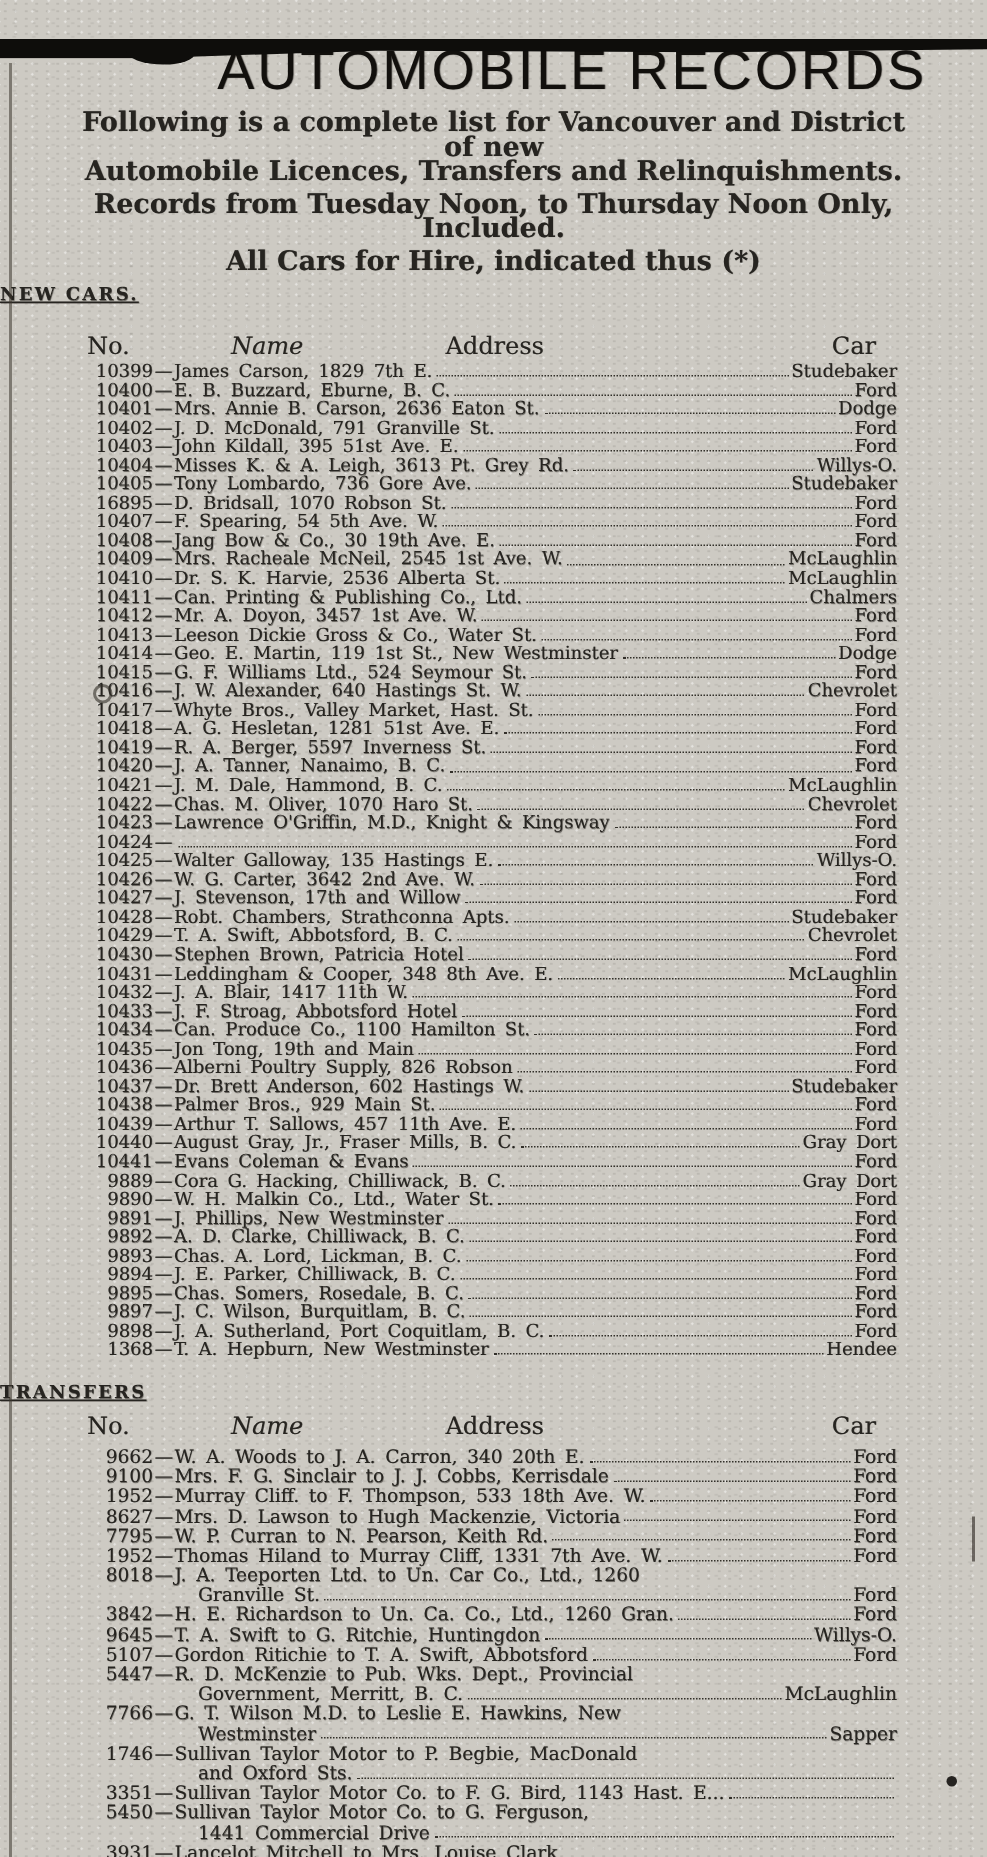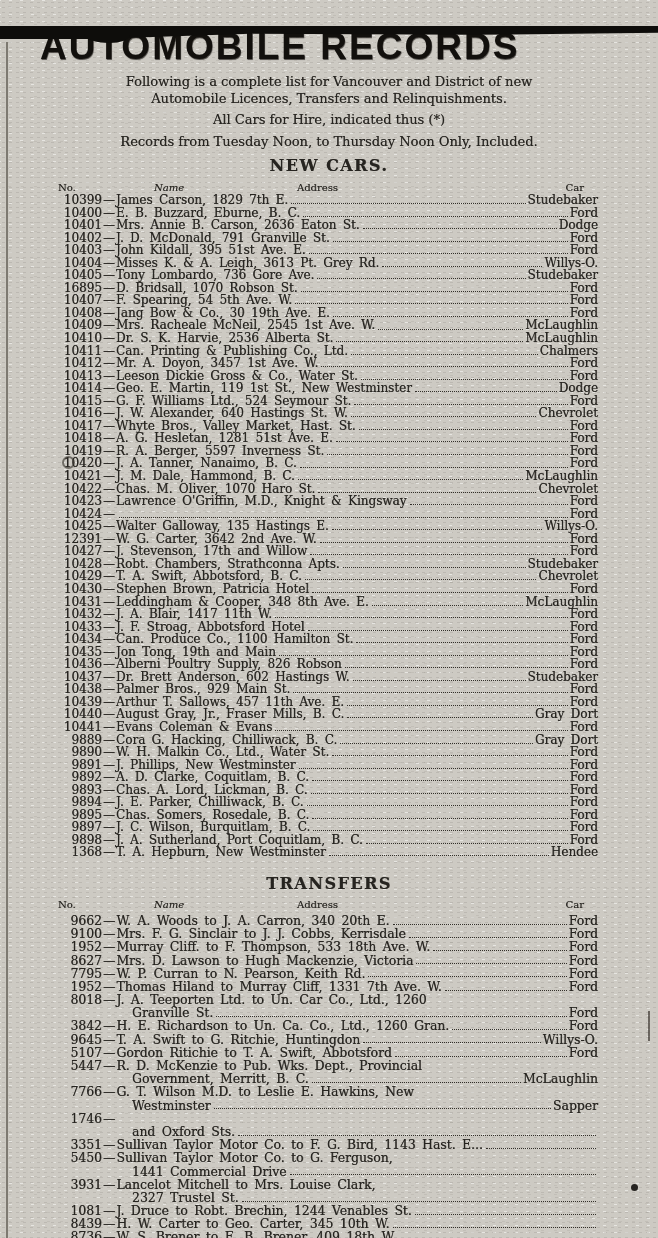--- a/index.html
+++ b/index.html
@@ -19,32 +19,32 @@
   .topbar{position:absolute;top:0;left:0;width:658px;height:13px;background:#0e0d0b;
     clip-path:polygon(0 0,100% 0,100% 52%,72% 68%,38% 60%,14% 100%,0 100%);}
   .topblob{position:absolute;top:0;left:84px;width:46px;height:17px;background:#0e0d0b;border-radius:0 0 45% 55%;}
   .leftrule{position:absolute;top:16px;left:6px;bottom:0;width:2px;background:rgba(60,54,46,0.55);}
   .rightmark{position:absolute;right:8px;top:985px;width:2px;height:30px;background:rgba(50,45,40,0.65);}
   .speck{position:absolute;background:#2a2username620;border-radius:50%;}
   .speck1{left:62px;top:430px;width:9px;height:9px;border:2px solid rgba(50,46,40,.6);background:transparent;border-radius:50%;}
   .speck2{right:20px;top:1158px;width:7px;height:7px;background:rgba(20,18,16,.9);border-radius:50%;}
 
   .headline{
-    margin:26px 40px 6px;text-align:left;
+    margin:26px 40px 6px;text-align:right;
     font-family:"Liberation Sans","DejaVu Sans",sans-serif;
-    font-weight:700;font-size:37px;letter-spacing:2px;color:#12100d;
+    font-weight:400;font-size:37px;letter-spacing:2px;color:#12100d;
     text-shadow:0.5px 0.5px 0.7px rgba(18,16,13,0.65);
     white-space:nowrap;
   }
-  .intro{margin:4px 54px 0;text-align:center;font-weight:normal;font-size:13px;line-height:16.5px;
+  .intro{margin:4px 54px 0;text-align:center;font-weight:bold;font-size:18px;line-height:16.5px;
     text-shadow:0.3px 0.3px 0.5px rgba(35,31,26,0.55);}
   .intro .gap{margin-top:5px;}
-  .section-head{margin-top:6px;text-align:center;font-weight:bold;font-size:16px;letter-spacing:1.5px;
-    text-shadow:0.4px 0.4px 0.5px rgba(35,31,26,0.6);}
-  .colhead{display:flex;font-size:10px;margin:7px 60px 1px 58px;
+  .section-head{margin-top:6px;text-align:left;font-weight:bold;font-size:12px;letter-spacing:1.5px;
+    text-shadow:0.4px 0.4px 0.5px rgba(35,31,26,0.6);text-decoration:underline;}
+  .colhead{display:flex;font-size:16px;margin:18px 60px 1px 58px;
     text-shadow:0.3px 0.3px 0.4px rgba(35,31,26,0.5);}
   .colhead .c-no{width:96px;}
   .colhead .c-name{width:143px;font-style:italic;}
   .colhead .c-addr{flex:1;}
   .colhead .c-car{margin-right:14px;}
 
   .rows{margin:1px 60px 0 52px;}
   .row{}
   .line{display:flex;align-items:flex-end;font-size:12px;line-height:12.55px;height:12.55px;
     white-space:nowrap;word-spacing:2.5px;
@@ -67,22 +67,22 @@
   <div class="leftrule"></div>
   <div class="rightmark"></div>
   <div class="speck speck1"></div>
   <div class="speck speck2"></div>
 
   <div class="headline">AUTOMOBILE RECORDS</div>
 
   <div class="intro">
     <div>Following is a complete list for Vancouver and District of new</div>
     <div>Automobile Licences, Transfers and Relinquishments.</div>
+    <div class="gap">Records from Tuesday Noon, to Thursday Noon Only, Included.</div>
     <div class="gap">All Cars for Hire, indicated thus (*)</div>
-    <div class="gap">Records from Tuesday Noon, to Thursday Noon Only, Included.</div>
   </div>
 
   <div class="section-head">NEW CARS.</div>
 
   <div class="colhead">
     <span class="c-no">No.</span>
     <span class="c-name">Name</span>
     <span class="c-addr">Address</span>
     <span class="c-car">Car</span>
   </div>
@@ -325,21 +325,21 @@
         <div class="line">
           <span class="no">10425</span>
           <span class="dash">—</span>
           <span class="txt">Walter Galloway, 135 Hastings E.</span>
           <span class="leader"></span>
           <span class="car">Willys-O.</span>
         </div>
       </div>
       <div class="row">
         <div class="line">
-          <span class="no">12391</span>
+          <span class="no">10426</span>
           <span class="dash">—</span>
           <span class="txt">W. G. Carter, 3642 2nd Ave. W.</span>
           <span class="leader"></span>
           <span class="car">Ford</span>
         </div>
       </div>
       <div class="row">
         <div class="line">
           <span class="no">10427</span>
           <span class="dash">—</span>
@@ -498,21 +498,21 @@
           <span class="dash">—</span>
           <span class="txt">J. Phillips, New Westminster</span>
           <span class="leader"></span>
           <span class="car">Ford</span>
         </div>
       </div>
       <div class="row">
         <div class="line">
           <span class="no">9892</span>
           <span class="dash">—</span>
-          <span class="txt">A. D. Clarke, Coquitlam, B. C.</span>
+          <span class="txt">A. D. Clarke, Chilliwack, B. C.</span>
           <span class="leader"></span>
           <span class="car">Ford</span>
         </div>
       </div>
       <div class="row">
         <div class="line">
           <span class="no">9893</span>
           <span class="dash">—</span>
           <span class="txt">Chas. A. Lord, Lickman, B. C.</span>
           <span class="leader"></span>
@@ -695,20 +695,21 @@
           <span class="ind"></span>
           <span class="txt">Westminster</span>
           <span class="leader"></span>
           <span class="car">Sapper</span>
         </div>
       </div>
       <div class="row">
         <div class="line">
           <span class="no">1746</span>
           <span class="dash">—</span>
+          <span class="txt">Sullivan Taylor Motor to P. Begbie, MacDonald</span>
         </div>
         <div class="line">
           <span class="ind"></span>
           <span class="txt">and Oxford Sts.</span>
           <span class="leader"></span>
           <span class="car"></span>
         </div>
       </div>
       <div class="row">
         <div class="line">

